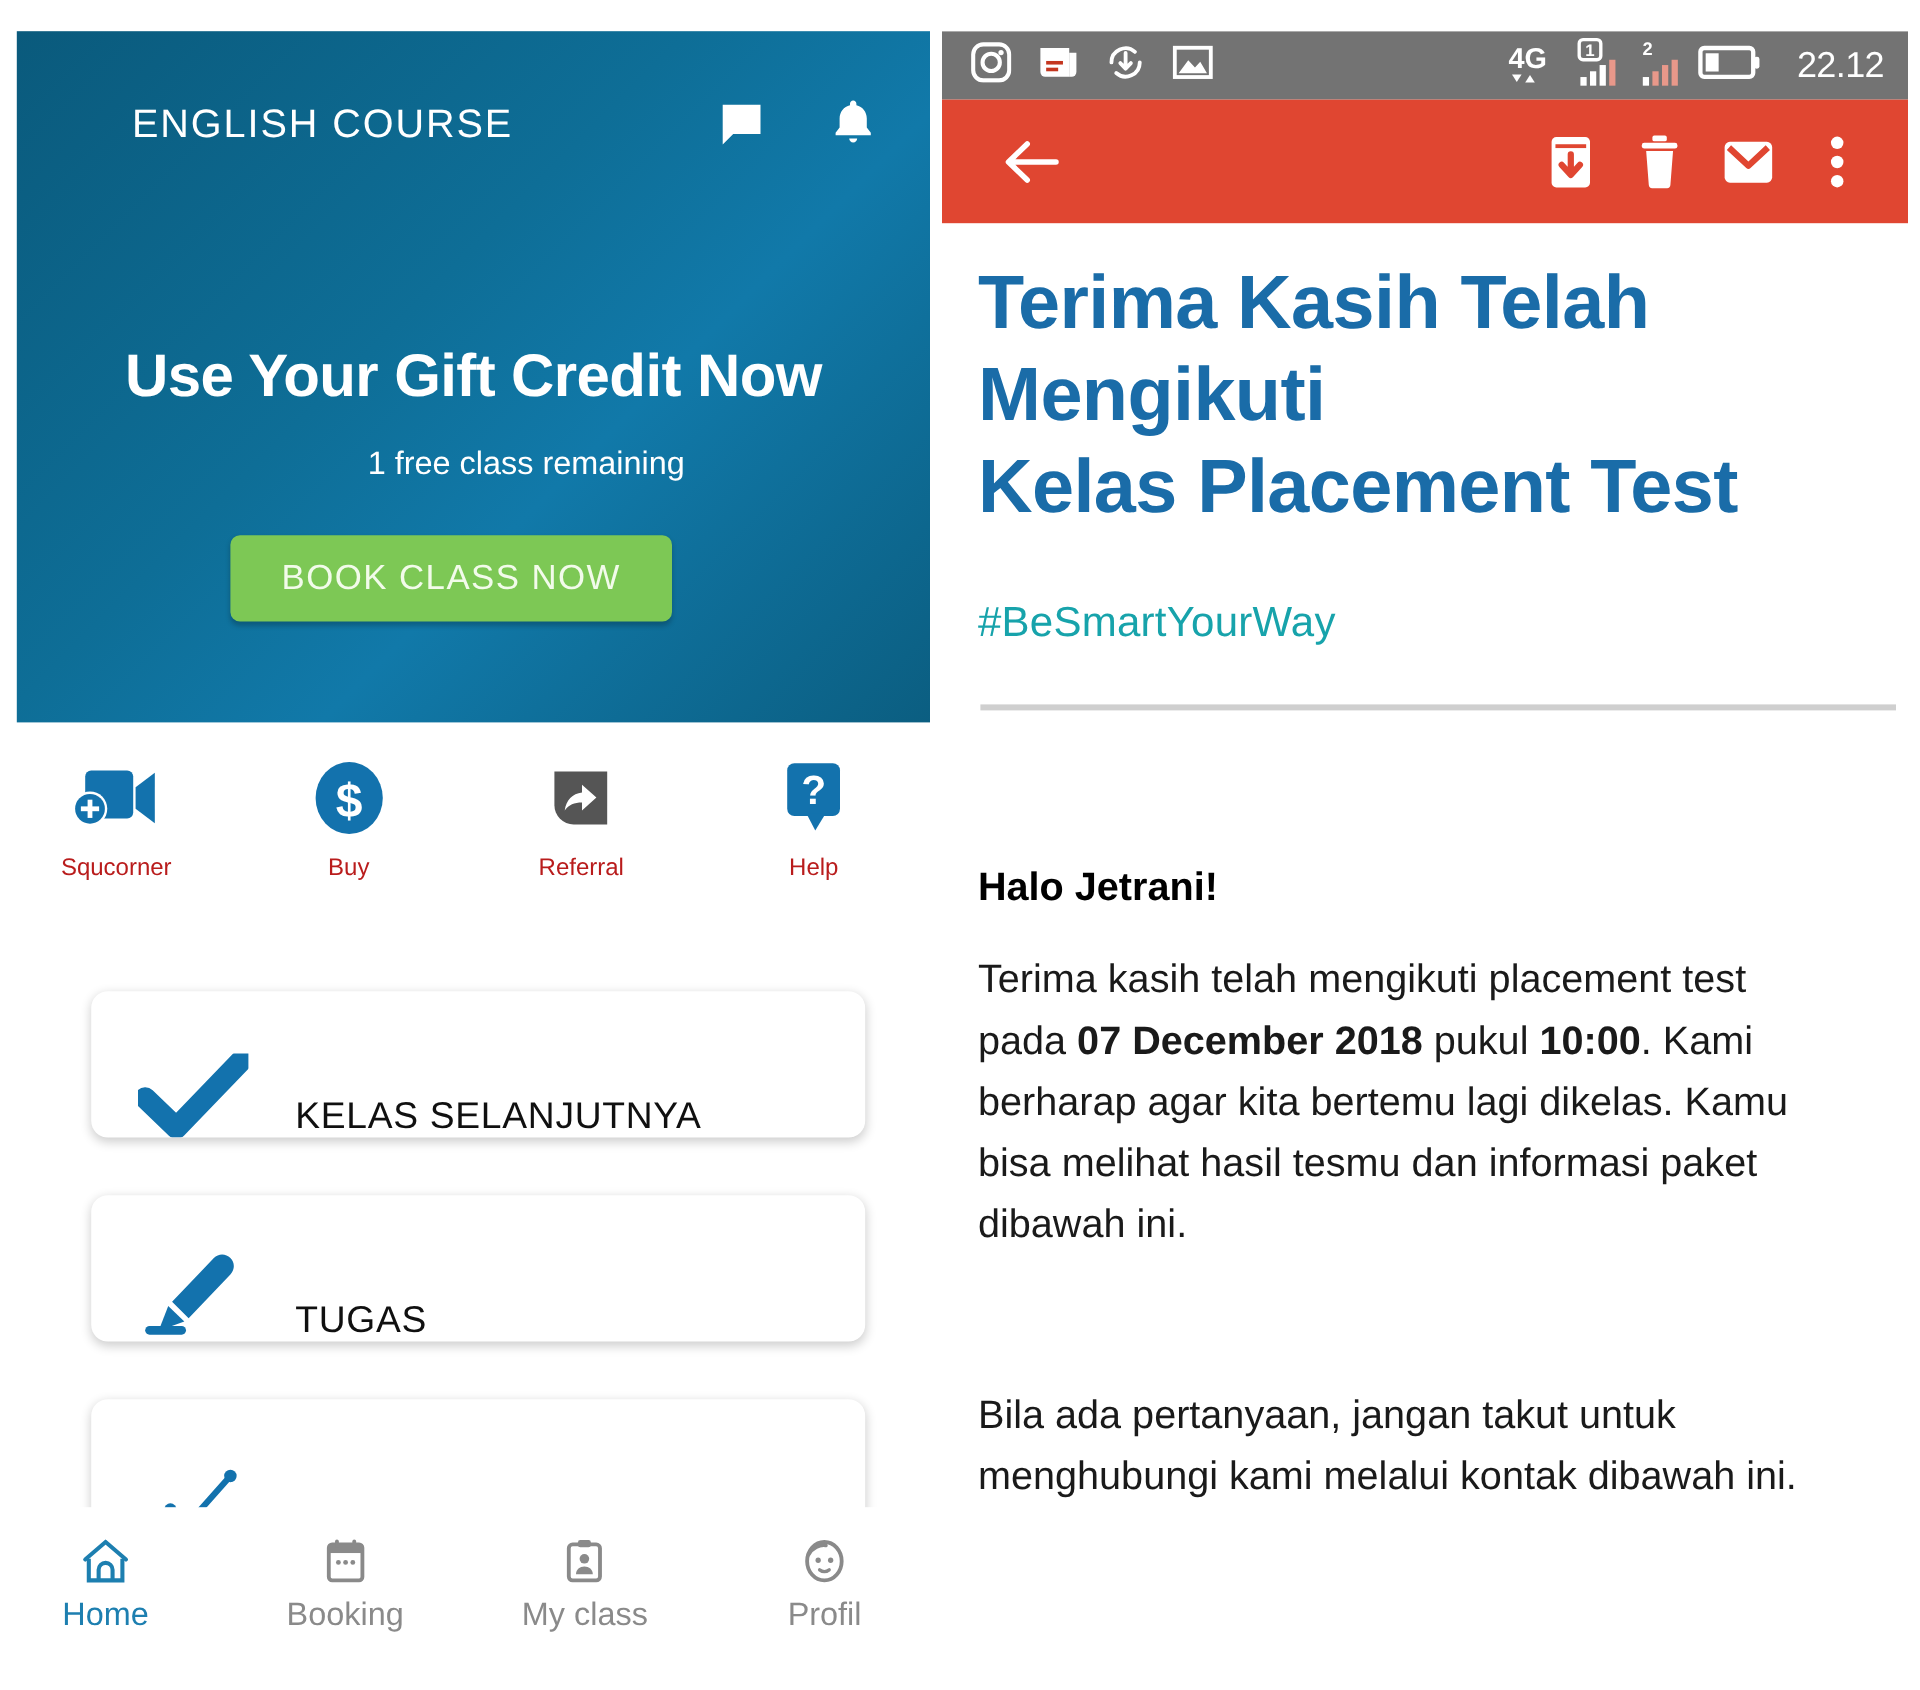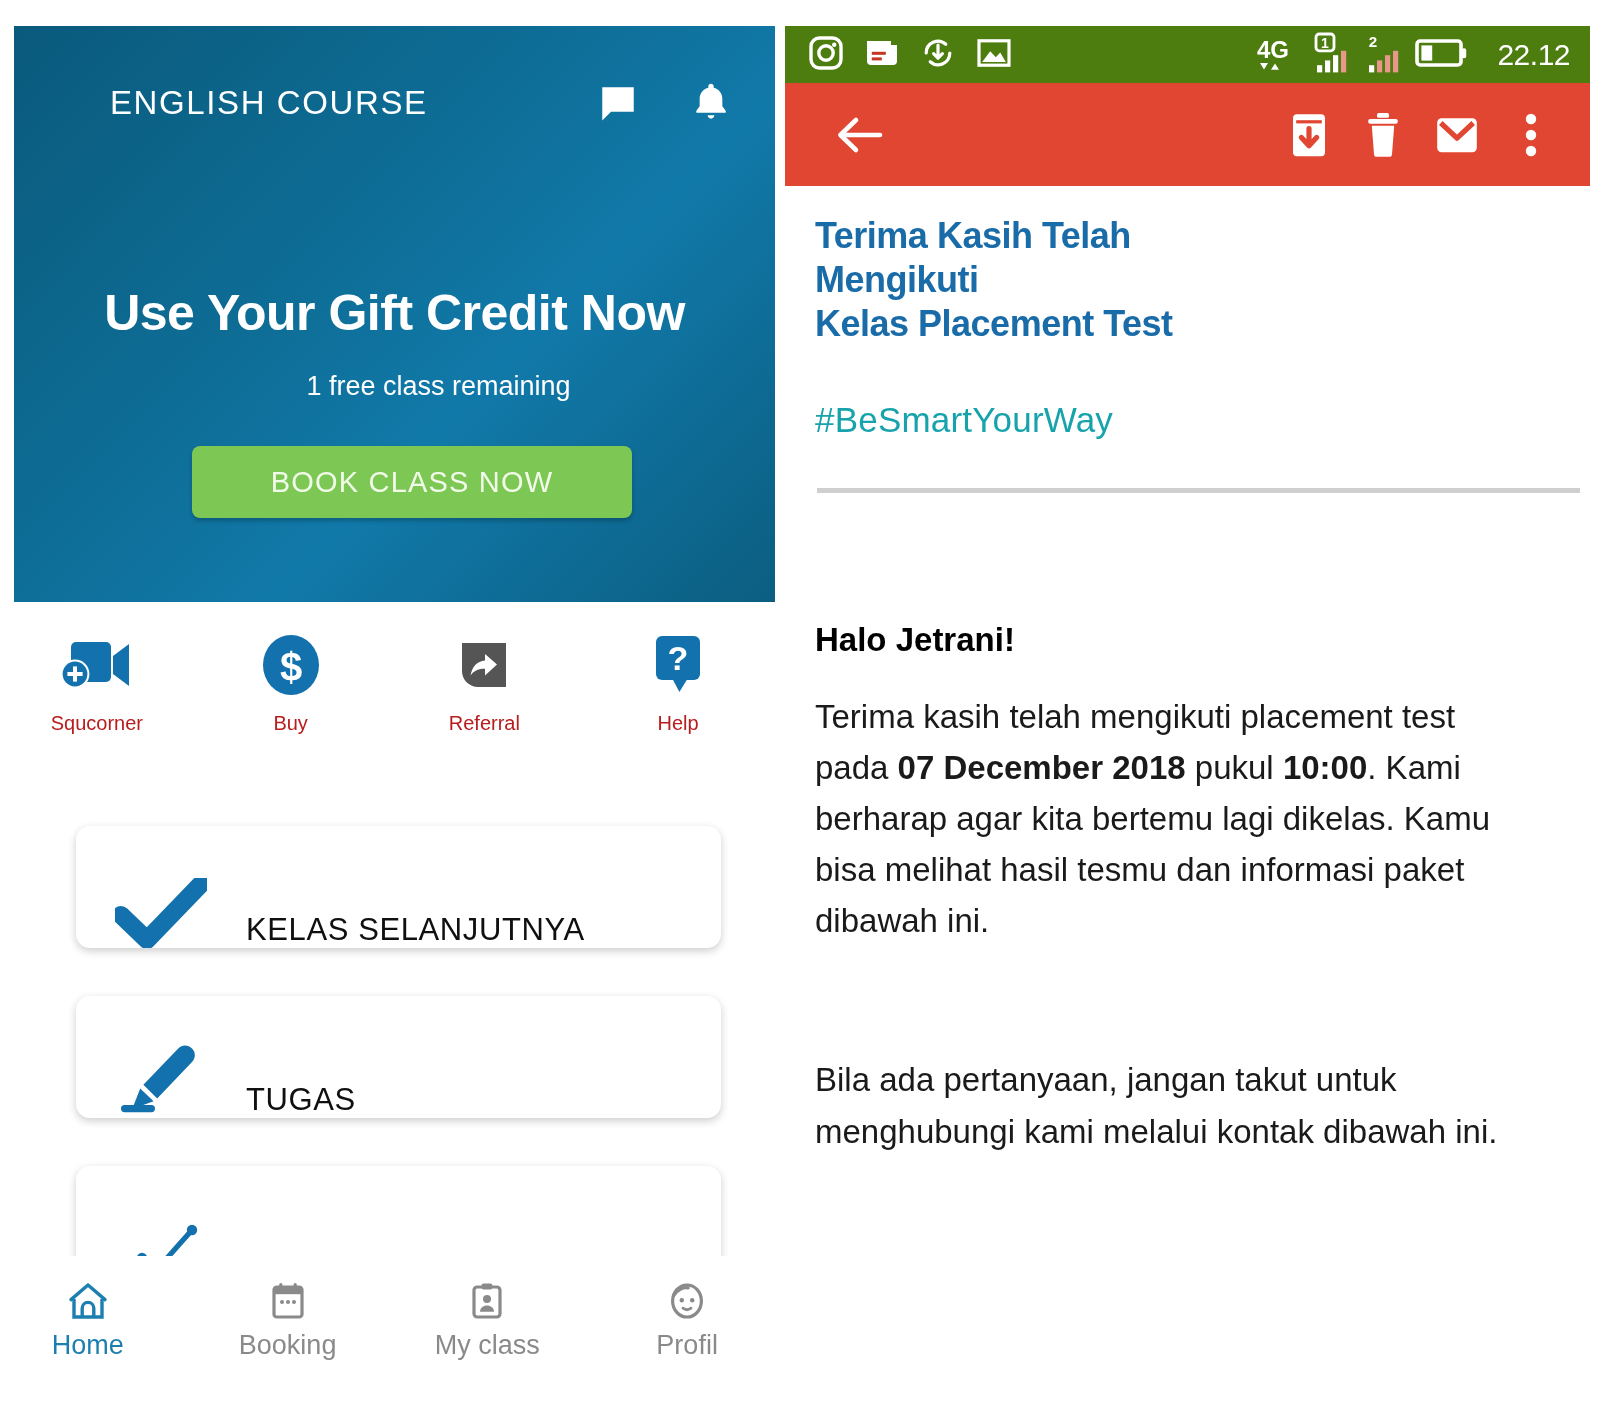--- a/index.html
+++ b/index.html
@@ -79,21 +79,21 @@
     width: 849px;
     text-align: center;
     color: #ffffff;
     font-size: 27px;
     font-weight: normal;
   }
   .book-btn {
     position: absolute;
     left: 178px;
     top: 420px;
-    width: 440px;
+    width: 368px;
     height: 72px;
     background: #7dc855;
     border: none;
     border-radius: 8px;
     color: #f2fbea;
     font-size: 29px;
     font-family: "Liberation Sans", sans-serif;
     letter-spacing: 1.2px;
     cursor: pointer;
     box-shadow: 0 3px 4px rgba(0,0,0,0.22);
@@ -198,21 +198,21 @@
     position: absolute;
     left: 10px;
     top: 26px;
     width: 805px;
     height: 1382px;
     background: #ffffff;
     overflow: hidden;
   }
   .statusbar {
     height: 57px;
-    background: #4d7c0f;
+    background: #737373;
     display: flex;
     align-items: center;
     padding: 0 20px 0 24px;
     box-sizing: border-box;
     gap: 36px;
   }
   .sb-left { display: flex; align-items: center; gap: 22px; flex: 1; }
   .sb-right { display: flex; align-items: center; gap: 10px; }
   .sb-time {
     color: #ffffff;
@@ -235,21 +235,21 @@
     display: flex;
     align-items: center;
     justify-content: center;
     cursor: pointer;
   }
   .mail-body {
     padding: 22px 30px 0 30px;
   }
   .mail-subject {
     color: #1a6ca8;
-    font-size: 36px;
+    font-size: 63px;
     font-weight: bold;
     line-height: 1.22;
     margin: 6px 0 0 0;
     letter-spacing: -0.5px;
   }
   .mail-hashtag {
     color: #17a3ab;
     font-size: 35px;
     margin-top: 54px;
     letter-spacing: 0.2px;

